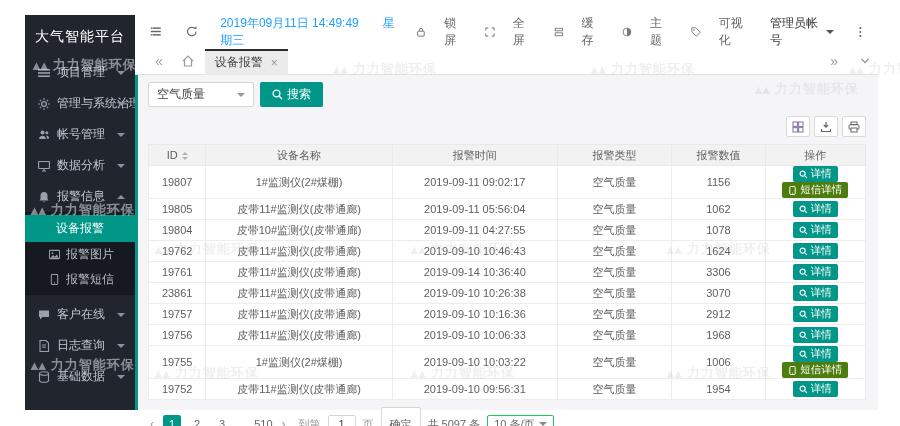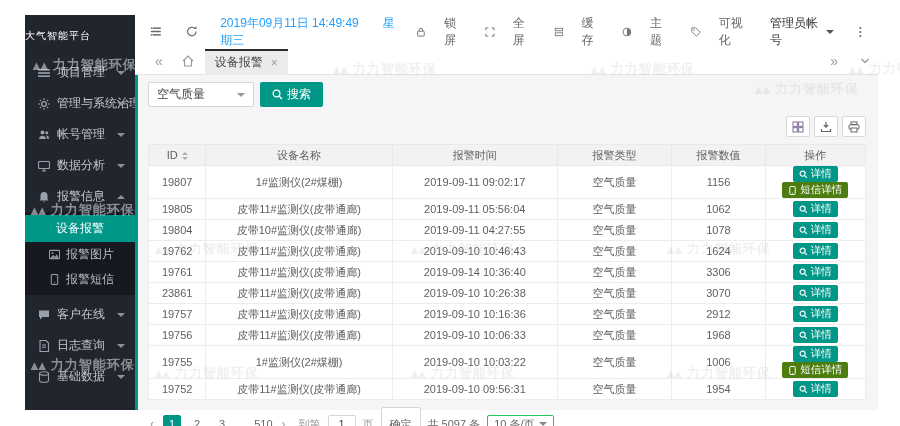--- a/index.html
+++ b/index.html
@@ -2,21 +2,21 @@
 <html><head>
 <meta charset="utf-8">
 <style>
   * { margin:0; padding:0; box-sizing:border-box; }
   html,body { width:900px; height:426px; background:#fff; font-family:"Liberation Sans","DejaVu Sans",sans-serif; overflow:hidden; }
   .stage { position:relative; width:900px; height:426px; background:#fff; }
   .app { position:absolute; left:25px; top:15px; width:853px; height:395px; display:flex; background:#fff; }
 
   
   .sidebar { width:110px; background:#21252e; color:#c8ccd4; flex-shrink:0; position:relative; }
-  .side-title { height:42px; line-height:42px; text-align:left; color:#fff; font-size:10px; letter-spacing:1px; }
+  .side-title { height:42px; line-height:42px; text-align:center; color:#fff; font-size:14px; letter-spacing:1px; }
   .menu-item { position:relative; height:31px; display:flex; align-items:center; padding-left:13px; font-size:12px; color:#c3c8d1; cursor:pointer; }
   .menu-item .mi-ico { width:12px; height:12px; margin-right:7px; flex-shrink:0; }
   .menu-item .lbl { white-space:nowrap; overflow:hidden; }
   .caret { position:absolute; right:10px; width:0; height:0; border-left:4px solid transparent; border-right:4px solid transparent; }
   .caret.down { border-top:4px solid #8a909c; }
   .caret.up { border-bottom:4px solid #8a909c; }
   .submenu { background:#16191f; padding:3px 0; }
   .sub-item { height:25px; display:flex; align-items:center; padding-left:24px; font-size:12px; color:#b7bcc6; cursor:pointer; }
   .sub-item .mi-ico { width:11px; height:11px; margin-right:6px; }
   .sub-item.active { background:#009688; color:#fff; justify-content:center; padding-left:0; height:27px; }

